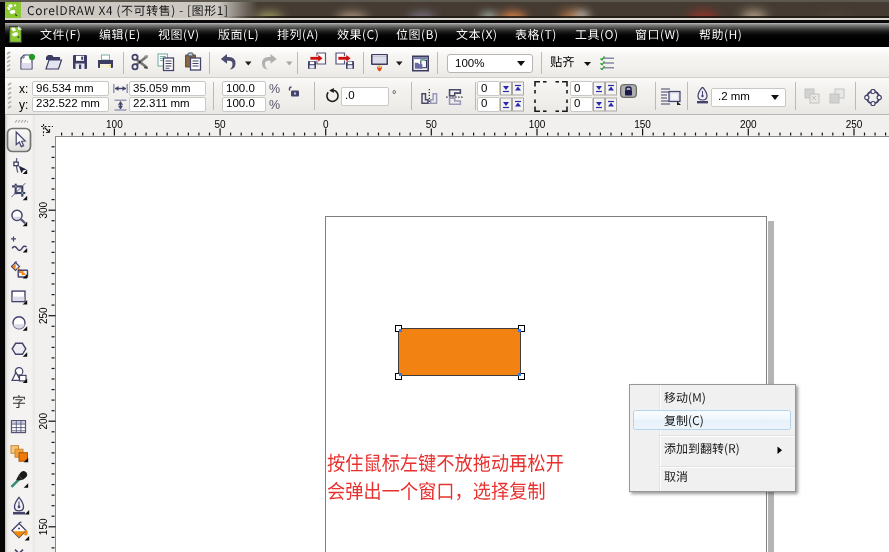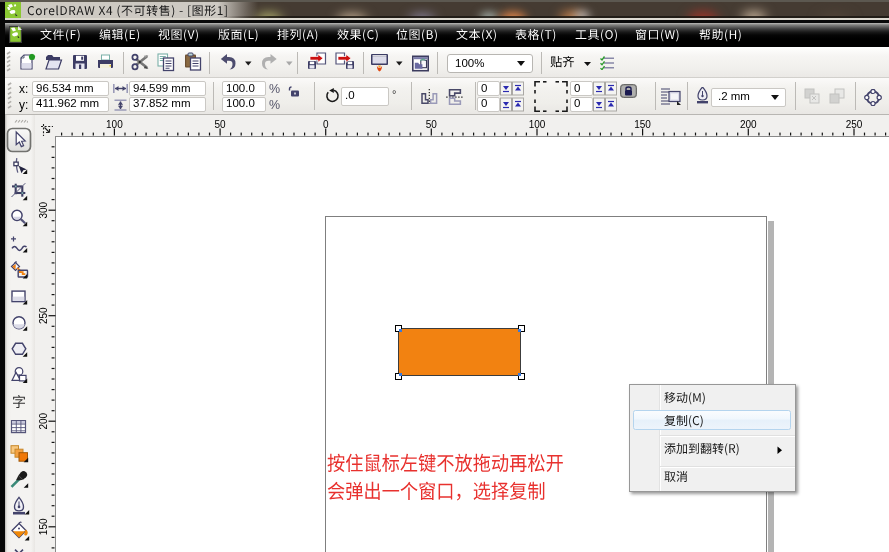--- a/index.html
+++ b/index.html
@@ -212,33 +212,33 @@
       <path d="M1 12.2 l3.2 -2" stroke="#b0aeaa" stroke-width="1.6" fill="none"></path>
       <path d="M1 16.799999999999997 l3.2 -2" stroke="#b0aeaa" stroke-width="1.6" fill="none"></path>
       <path d="M1 21.4 l3.2 -2" stroke="#b0aeaa" stroke-width="1.6" fill="none"></path>
       <path d="M1 26.0 l3.2 -2" stroke="#b0aeaa" stroke-width="1.6" fill="none"></path>
     </svg>
     <div class="ab" style="left:19px;top:82px;font-size:12px;color:#000">x:</div>
     <div class="ab" style="left:19px;top:97.5px;font-size:12px;color:#000">y:</div>
     <div class="ab" style="left:32px;top:81px;width:77px;height:15px;background:#fff;border:1px solid #cac8c4;border-radius:2px"></div>
     <div class="ab" style="left:36px;top:81.55px;font-size:11.5px;color:#000">96.534 mm</div>
     <div class="ab" style="left:32px;top:96.5px;width:77px;height:15px;background:#fff;border:1px solid #cac8c4;border-radius:2px"></div>
-    <div class="ab" style="left:36px;top:97.05px;font-size:11.5px;color:#000">411.962 mm</div>
+    <div class="ab" style="left:36px;top:97.05px;font-size:11.5px;color:#000">232.522 mm</div>
     <svg class="ab" style="left:113px;top:84px" width="15" height="27" viewBox="0 0 15 27">
 <path d="M0.8 0 v9 M14.2 0 v9" stroke="#9a9ab8" stroke-width="1.6"></path>
 <path d="M2 4.5 h11" stroke="#43436b" stroke-width="1.4"></path>
 <path d="M2 4.5 l3.5 -2.6 v5.2 Z M13 4.5 l-3.5 -2.6 v5.2 Z" fill="#43436b"></path>
 <path d="M1.5 16.2 h12 M1.5 26 h12" stroke="#9a9ab8" stroke-width="1.6"></path>
 <path d="M7.5 17.5 v7.5" stroke="#43436b" stroke-width="1.4"></path>
 <path d="M7.5 17.5 l-2.6 3.2 h5.2 Z M7.5 25 l-2.6 -3.2 h5.2 Z" fill="#43436b"></path>
 </svg>
     <div class="ab" style="left:129px;top:81px;width:77px;height:15px;background:#fff;border:1px solid #cac8c4;border-radius:2px"></div>
-    <div class="ab" style="left:133px;top:81.55px;font-size:11.5px;color:#000">94.599 mm</div>
+    <div class="ab" style="left:133px;top:81.55px;font-size:11.5px;color:#000">35.059 mm</div>
     <div class="ab" style="left:129px;top:96.5px;width:77px;height:15px;background:#fff;border:1px solid #cac8c4;border-radius:2px"></div>
-    <div class="ab" style="left:133px;top:97.05px;font-size:11.5px;color:#000">37.852 mm</div>
+    <div class="ab" style="left:133px;top:97.05px;font-size:11.5px;color:#000">22.311 mm</div>
     <div class="sep1" style="left:213px;top:82px;height:28px"></div>
     <div class="ab" style="left:222px;top:81px;width:44px;height:15px;background:#fff;border:1px solid #cac8c4;border-radius:2px"></div>
     <div class="ab" style="left:226px;top:81.55px;font-size:11.5px;color:#000">100.0</div>
     <div class="ab" style="left:222px;top:96.5px;width:44px;height:15px;background:#fff;border:1px solid #cac8c4;border-radius:2px"></div>
     <div class="ab" style="left:226px;top:97.05px;font-size:11.5px;color:#000">100.0</div>
     <div class="ab" style="left:269px;top:82px;font-size:12.5px;color:#55556a">%</div>
     <div class="ab" style="left:269px;top:97.5px;font-size:12.5px;color:#55556a">%</div>
     <svg class="ab" style="left:288px;top:86px" width="12" height="11" viewBox="0 0 12 11">
 <path d="M1.5 4.5 v-1.5 Q1.5 1 3.5 1" stroke="#43436b" stroke-width="1.4" fill="none"></path>
 <rect x="3" y="4.5" width="8" height="6" rx="1" fill="#43436b"></rect>

